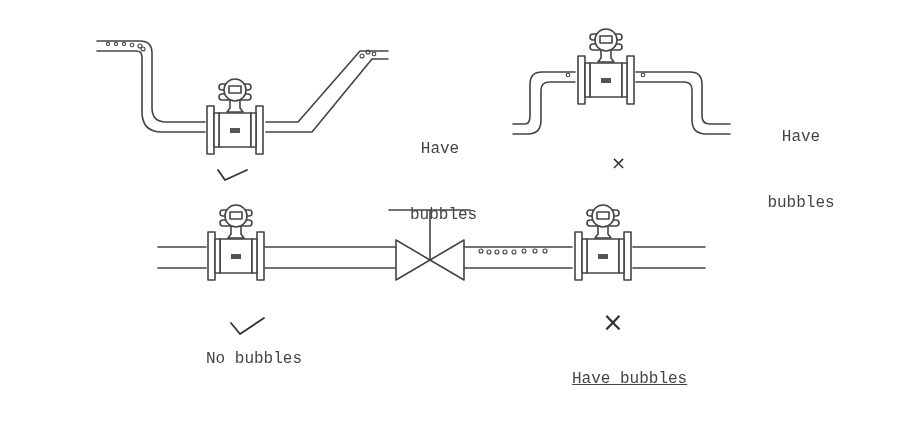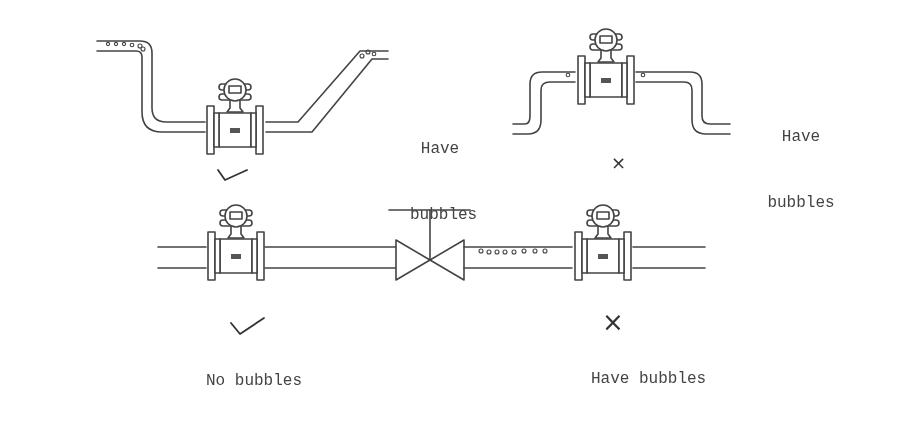--- a/index.html
+++ b/index.html
@@ -102,14 +102,14 @@
 </div>
 
 <div class="lbl" style="left:766px; top:82px; width:70px;">
   <div>Have</div>
   <div>bubbles</div>
 </div>
 
 <div class="mark" style="left:611px; top:152px; font-size:18px;">×</div>
 <div class="mark" style="left:602px; top:307px; font-size:26px;">×</div>
 
-<div class="lbl" style="left:206px; top:370px;">No bubbles</div>
-<div class="lbl" style="left:591px; top:368px;">Have bubbles</div>
+<div class="lbl" style="left:206px; top:348px;">No bubbles</div>
+<div class="lbl" style="left:572px; top:368px;text-decoration:underline;">Have bubbles</div>
 
 </body></html>

